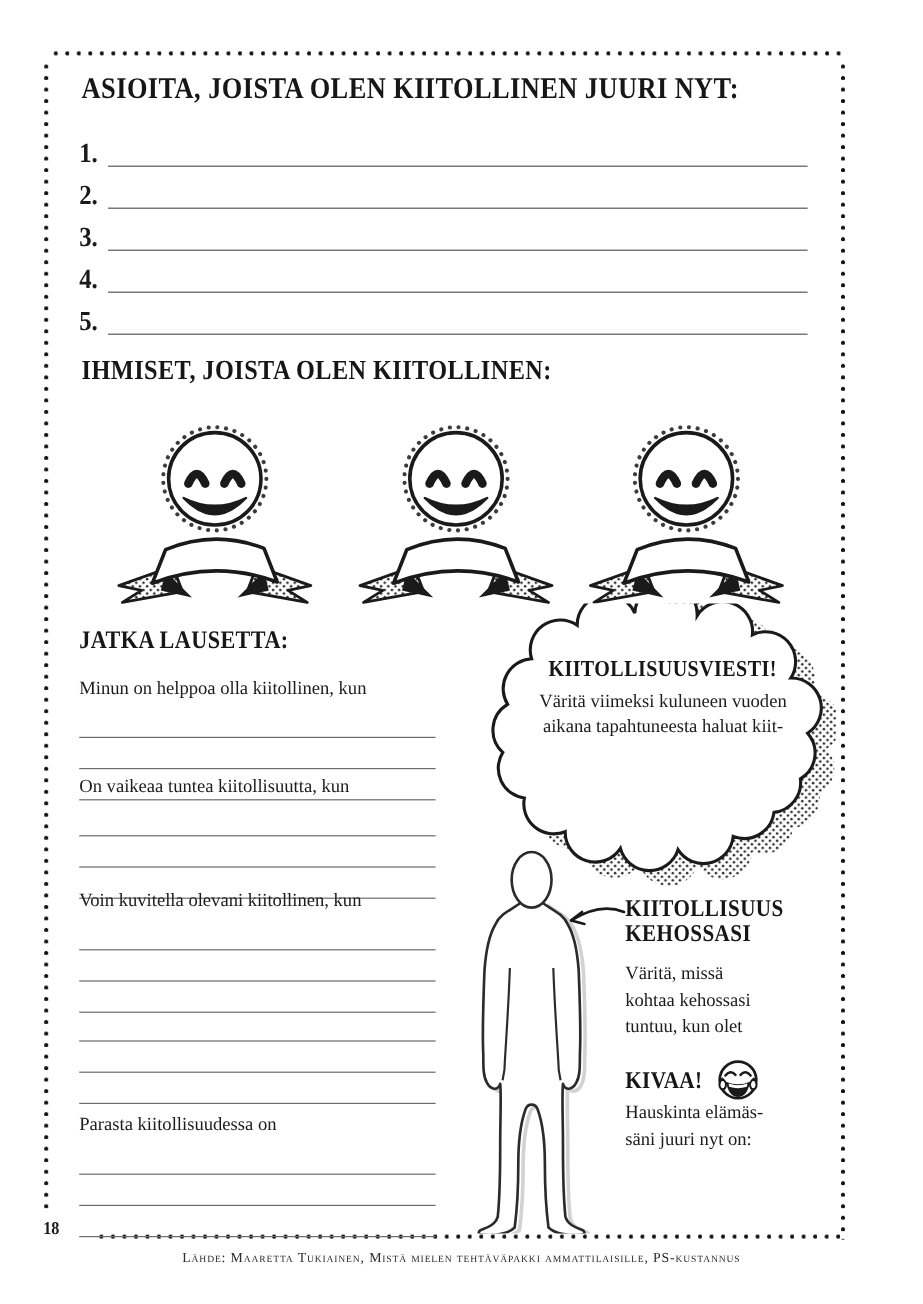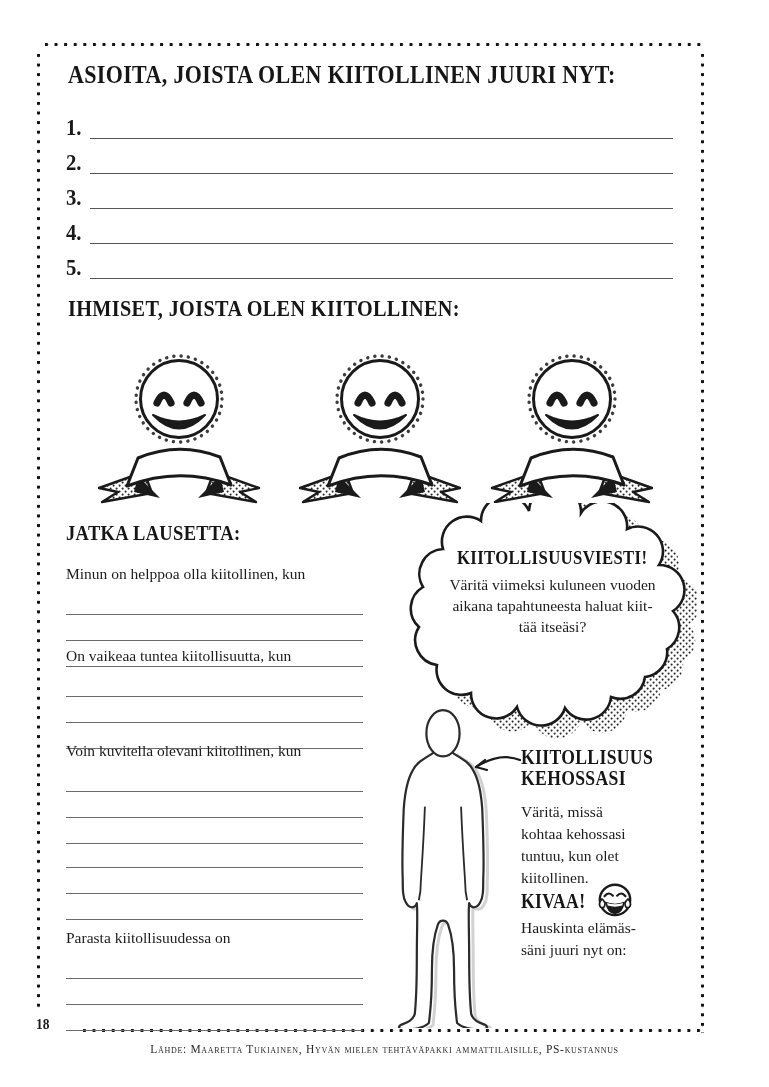--- a/index.html
+++ b/index.html
@@ -163,21 +163,20 @@
   <g transform="translate(16,13)">
     <path d="M124 8 A25 25 0 0 1 176 10 A25 25 0 0 1 222 26 A25 25 0 0 1 254 62 A25 25 0 0 1 268 108 A25 25 0 0 1 262 146 A25 25 0 0 1 240 174 A25 25 0 0 1 206 194 A25 25 0 0 1 160 205 A25 25 0 0 1 112 204 A25 25 0 0 1 66 190 A25 25 0 0 1 32 162 A25 25 0 0 1 14 124 A25 25 0 0 1 18 84 A25 25 0 0 1 38 46 A25 25 0 0 1 76 18 A25 25 0 0 1 124 8 Z" fill="url(#halftone)"></path>
   </g>
   <path d="M124 8 A25 25 0 0 1 176 10 A25 25 0 0 1 222 26 A25 25 0 0 1 254 62 A25 25 0 0 1 268 108 A25 25 0 0 1 262 146 A25 25 0 0 1 240 174 A25 25 0 0 1 206 194 A25 25 0 0 1 160 205 A25 25 0 0 1 112 204 A25 25 0 0 1 66 190 A25 25 0 0 1 32 162 A25 25 0 0 1 14 124 A25 25 0 0 1 18 84 A25 25 0 0 1 38 46 A25 25 0 0 1 76 18 A25 25 0 0 1 124 8 Z" fill="#ffffff" stroke="#1a1a1a" stroke-width="2.6"></path>
 </svg>
 
 <div class="cloudtext">
   <span class="display">KIITOLLISUUSVIESTI!</span>
   <div class="cloudline">Väritä viimeksi kuluneen vuoden</div>
   <div class="cloudline">aikana tapahtuneesta haluat kiit-</div>
-  <div class="cloudline">tää itseäsi?</div>
 </div>
 
 <svg class="abs" style="left:385px;top:706px;" width="120" height="322" viewBox="0 0 118 320">
   <g transform="translate(4,2)" stroke="#d2d2d2" stroke-width="3" fill="none">
     <path d="M48 46 C40 52 31 55 27 64 C21 74 19 88 18 102 C17 128 16 152 17 172 C17 183 17 190 20 195 C23 201 29 202 31 196 C32 205 31 225 31 248 C31 275 30 296 29 306 C27 313 20 315 15 317 C12 319 13 321 17 321 C27 322 38 320 43 315 C45 300 46 282 46 262 C46 243 48 228 52 217 C54 212 60 212 62 217 C66 228 68 243 68 262 C68 282 69 300 71 315 C76 320 87 322 97 321 C101 321 102 319 99 317 C94 315 87 313 85 306 C84 296 83 275 83 248 C83 225 82 205 83 196 C85 202 91 201 94 195 C97 190 97 183 97 172 C98 152 97 128 96 102 C95 88 93 74 87 64 C83 55 74 52 66 46"></path>
   </g>
   <path d="M48 46 C40 52 31 55 27 64 C21 74 19 88 18 102 C17 128 16 152 17 172 C17 183 17 190 20 195 C23 201 29 202 31 196 C32 205 31 225 31 248 C31 275 30 296 29 306 C27 313 20 315 15 317 C12 319 13 321 17 321 C27 322 38 320 43 315 C45 300 46 282 46 262 C46 243 48 228 52 217 C54 212 60 212 62 217 C66 228 68 243 68 262 C68 282 69 300 71 315 C76 320 87 322 97 321 C101 321 102 319 99 317 C94 315 87 313 85 306 C84 296 83 275 83 248 C83 225 82 205 83 196 C85 202 91 201 94 195 C97 190 97 183 97 172 C98 152 97 128 96 102 C95 88 93 74 87 64 C83 55 74 52 66 46 C60 43 54 43 48 46 Z" fill="#ffffff" stroke="#2b2b2b" stroke-width="2.2" stroke-linejoin="round"></path>
   <path d="M39 100 C38 130 36 158 35 175 C35 183 34 189 33 193" fill="none" stroke="#2b2b2b" stroke-width="1.8"></path>
   <path d="M75 100 C76 130 78 158 79 175 C79 183 80 189 81 193" fill="none" stroke="#2b2b2b" stroke-width="1.8"></path>
   <ellipse cx="57" cy="27" rx="16.5" ry="23" fill="#ffffff" stroke="#2b2b2b" stroke-width="2.2"></ellipse>
@@ -189,34 +188,33 @@
 </svg>
 
 <div class="rhead display">
   <span>KIITOLLISUUS</span>
   <span>KEHOSSASI</span>
 </div>
 <div class="rpara">
   <div class="rline">Väritä, missä</div>
   <div class="rline">kohtaa kehossasi</div>
   <div class="rline">tuntuu, kun olet</div>
-  <div class="rline">kiitollinen.</div>
 </div>
 
 <div class="kivaa-row">
   <span class="display" style="font-size:20px;">KIVAA!</span>
   <svg width="42" height="42" viewBox="0 0 40 40">
     <circle cx="20" cy="19" r="14.5" fill="#ffffff" stroke="#1a1a1a" stroke-width="2.2"></circle>
     <path d="M10 15.5 Q14 10.5 18 15" fill="none" stroke="#1a1a1a" stroke-width="2" stroke-linecap="round"></path>
     <path d="M22 15 Q26 10.5 30 15.5" fill="none" stroke="#1a1a1a" stroke-width="2" stroke-linecap="round"></path>
     <path d="M10.5 20.5 Q20 24.5 29.5 20.5 Q27.5 32.5 20 32.5 Q12.5 32.5 10.5 20.5 Z" fill="#1a1a1a"></path>
     <path d="M12.5 21.8 Q20 24.6 27.5 21.8 L27 24.4 Q20 26.6 13 24.4 Z" fill="#ffffff"></path>
     <path d="M7.5 18 Q3.5 23 6.5 26 Q10.5 27.5 10.5 22 Q9.5 19.5 7.5 18 Z" fill="#ffffff" stroke="#1a1a1a" stroke-width="1.6" stroke-linejoin="round"></path>
     <path d="M32.5 18 Q36.5 23 33.5 26 Q29.5 27.5 29.5 22 Q30.5 19.5 32.5 18 Z" fill="#ffffff" stroke="#1a1a1a" stroke-width="1.6" stroke-linejoin="round"></path>
   </svg>
 </div>
 <div class="hausk">
   <div class="rline">Hauskinta elämäs-</div>
   <div class="rline">säni juuri nyt on:</div>
 </div>
 
 <div class="pagenum">18</div>
-<div class="footer">Lähde: Maaretta Tukiainen, Hyvän mielen tehtäväpakki ammattilaisille, PS-kustannus</div>
+<div class="footer">Lähde: Maaretta Tukiainen, Mistä mielen tehtäväpakki ammattilaisille, PS-kustannus</div>
 
 </body></html>

